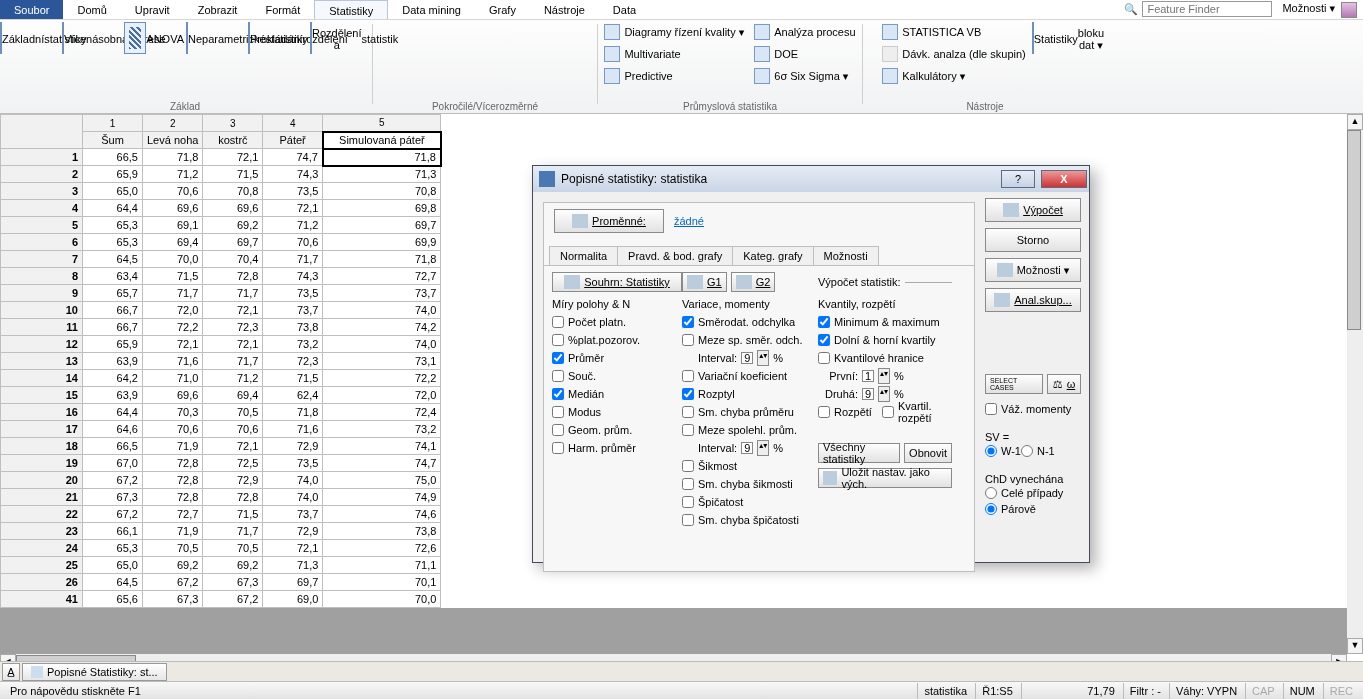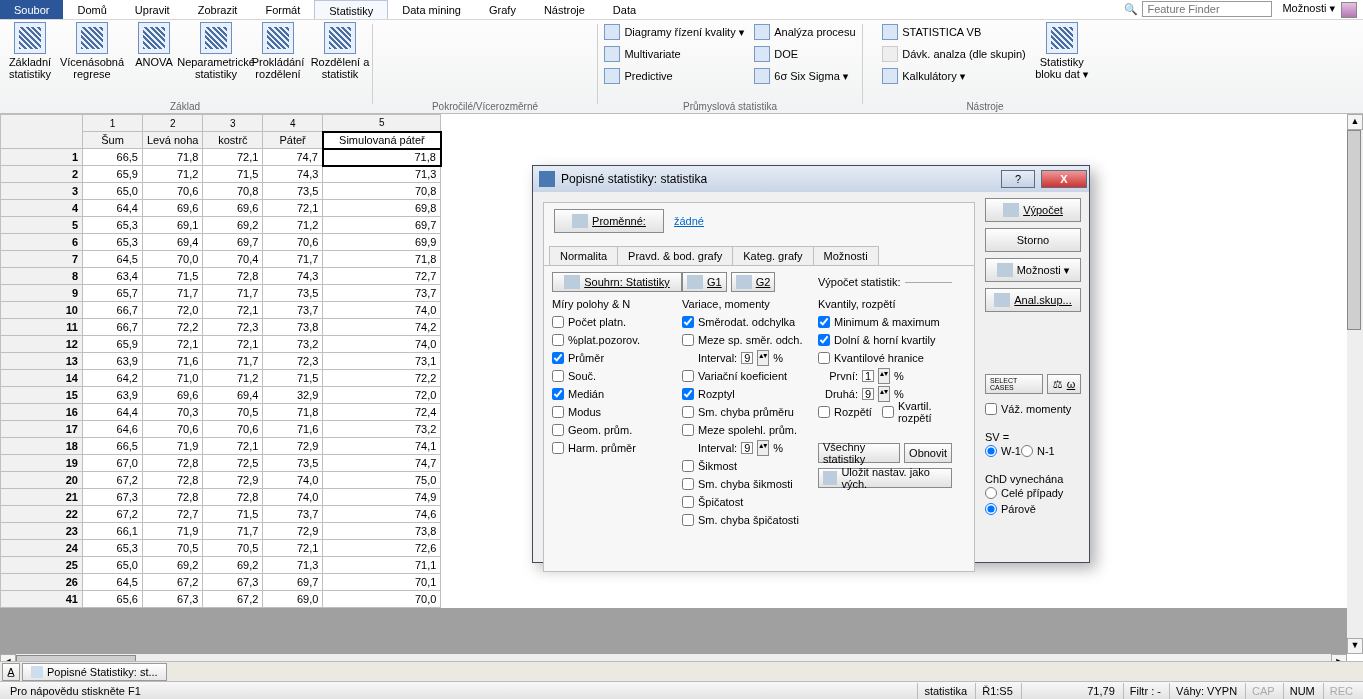--- a/index.html
+++ b/index.html
@@ -10,21 +10,21 @@
 .menubar .mi.sel{background:#2b579a;color:#fff}
 .menubar .spacer{flex:1}
 .menubar .ff{width:130px;height:16px;border:1px solid #999;margin:1px 4px;padding:0 4px;font-size:11px}
 .menubar .opts{padding:2px 6px}
 .menubar .cube{width:16px;height:16px;background:linear-gradient(#e7c1e7,#b17ab1);margin:2px 6px 0 0;border:1px solid #888}
 
 .ribbon{height:94px;background:linear-gradient(#fdfdfd,#f1f2f3);border-bottom:1px solid #bcbcbc;display:flex;align-items:flex-start;position:relative}
 .rgroup{display:flex;flex-direction:column;align-items:center;height:94px;padding:0 4px;position:relative}
 .rgroup .items{display:flex;align-items:flex-start;gap:2px;height:76px}
 .rgroup .lbl{font-size:10px;color:#666;position:absolute;bottom:2px;left:0;right:0;text-align:center}
-.bigbtn{display:flex;flex-direction:column;align-items:center;justify-content:flex-start;width:60px;padding-top:2px;text-align:center;line-height:12px}
+.bigbtn{display:flex;flex-direction:row;align-items:center;justify-content:flex-start;width:60px;padding-top:2px;text-align:center;line-height:12px}
 .bigbtn .ico{width:32px;height:32px;margin-bottom:2px;background:#e8f0fb;border:1px solid #6a8fc0;position:relative}
 .bigbtn .ico::after{content:"";position:absolute;inset:4px;background:repeating-linear-gradient(45deg,#4a6ea0,#4a6ea0 2px,transparent 2px,transparent 4px)}
 .smbtn{display:flex;align-items:center;gap:4px;height:20px;padding:0 4px;white-space:nowrap}
 .smbtn .si{width:16px;height:16px;background:#d9e6f5;border:1px solid #7a9ac5}
 .smbtn.dis{color:#9d9d9d}
 .smbtn.dis .si{background:#eee;border-color:#ccc}
 .smcol{display:flex;flex-direction:column;gap:2px;padding-top:2px}
 .vsep{width:1px;background:#cfcfcf;height:80px;margin:4px 2px 0}
 
 .sheetwrap{position:absolute;top:114px;left:0;right:0;bottom:45px;overflow:hidden;background:#a0a0a0}
@@ -338,21 +338,21 @@
             <td class="">71,0</td>
             <td class="">71,2</td>
             <td class="">71,5</td>
             <td class="last">72,2</td>
           </tr>
           <tr>
             <th class="rowh">15</th>
             <td class="">63,9</td>
             <td class="">69,6</td>
             <td class="">69,4</td>
-            <td class="">32,9</td>
+            <td class="">62,4</td>
             <td class="last">72,0</td>
           </tr>
           <tr>
             <th class="rowh">16</th>
             <td class="">64,4</td>
             <td class="">70,3</td>
             <td class="">70,5</td>
             <td class="">71,8</td>
             <td class="last">72,4</td>
           </tr>

